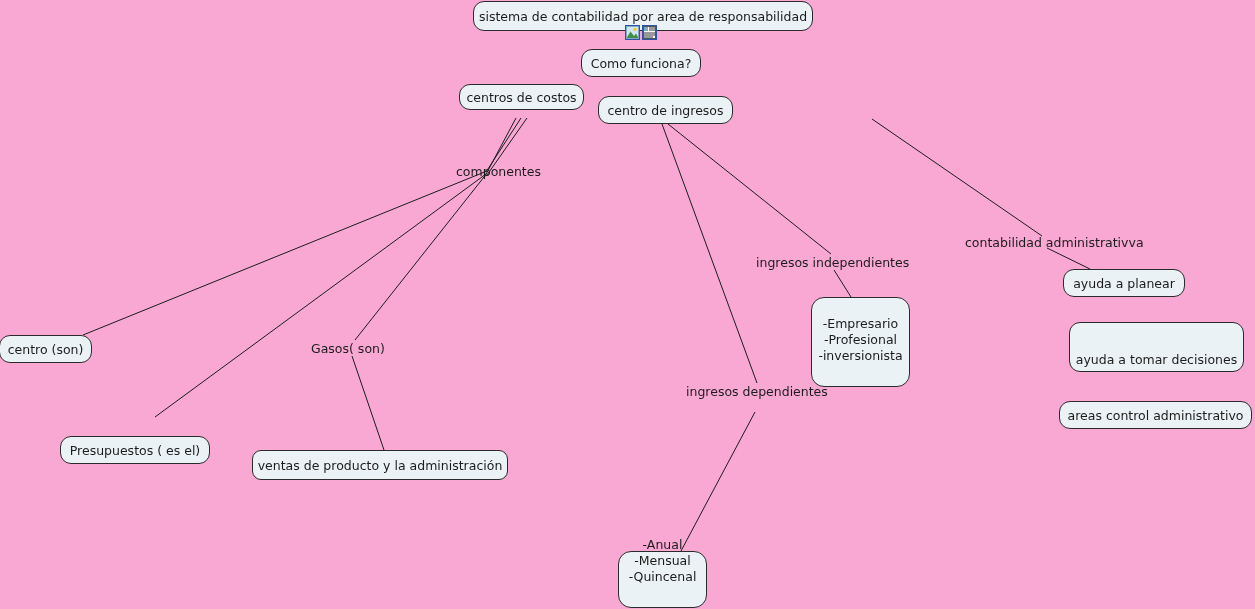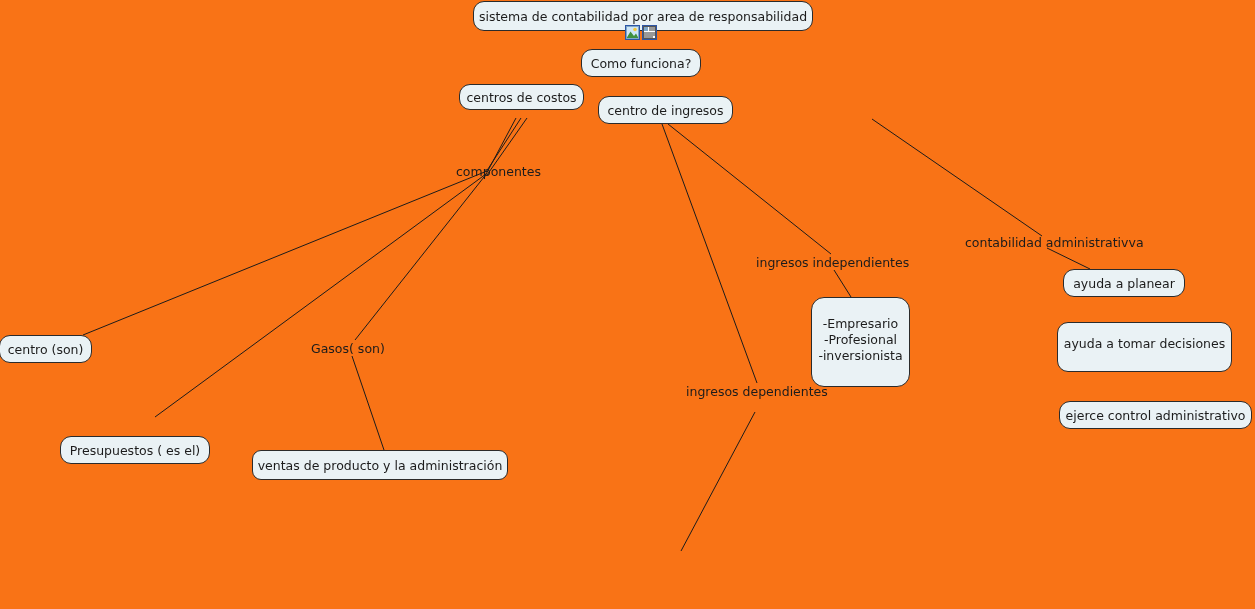--- a/index.html
+++ b/index.html
@@ -7,21 +7,21 @@
     padding: 0;
     background: #ffffff;
   }
   body {
     font-family: "DejaVu Sans", sans-serif;
   }
   #canvas {
     position: relative;
     width: 1255px;
     height: 609px;
-    background: #f97316;
+    background: #f9a8d4;
     overflow: hidden;
   }
   #edges {
     position: absolute;
     left: 0;
     top: 0;
     width: 1255px;
     height: 609px;
     pointer-events: none;
   }
@@ -43,21 +43,22 @@
     z-index: 3;
   }
   .node.multiline {
     align-items: flex-end;
     padding-bottom: 22px;
     line-height: 16px;
     border-radius: 13px;
   }
   .node.bottomtext {
     align-items: flex-end;
-    padding-bottom: 20px;
+    padding-bottom: 4px;
+    margin-left: 12px;
   }
   .linklabel {
     position: absolute;
     color: #1c1c1c;
     font-size: 12.5px;
     line-height: 15px;
     white-space: pre;
     background: transparent;
     z-index: 2;
   }
@@ -164,31 +165,36 @@
   <div class="node" style="left:252px; top:450px; width:256px; height:30px;border-radius:9px;">
     <span>ventas de producto y la administración</span>
   </div>
 
   <div class="node multiline" style="left:811px; top:297px; width:99px; height:90px;">
     <span>-Empresario
 -Profesional
 -inversionista</span>
   </div>
 
+  <div class="node multiline" style="left:618px; top:551px; width:89px; height:57px;">
+    <span>-Anual
+-Mensual
+-Quincenal</span>
+  </div>
 
   <div class="node" style="left:1063px; top:269px; width:122px; height:28px;">
     <span>ayuda a planear</span>
   </div>
 
   <div class="node bottomtext" style="left:1057px; top:322px; width:175px; height:50px;">
     <span>ayuda a tomar decisiones</span>
   </div>
 
   <div class="node" style="left:1059px; top:401px; width:193px; height:28px;">
-    <span>ejerce control administrativo</span>
+    <span>areas control administrativo</span>
   </div>
 
   <div class="linklabel" style="left:456px; top:148px;margin-top:16px;">componentes</div>
 
   <div class="linklabel" style="left:311px; top:341px;">Gasos( son)</div>
 
   <div class="linklabel" style="left:756px; top:255px;">ingresos independientes</div>
 
   <div class="linklabel" style="left:686px; top:384px;">ingresos dependientes</div>
 

